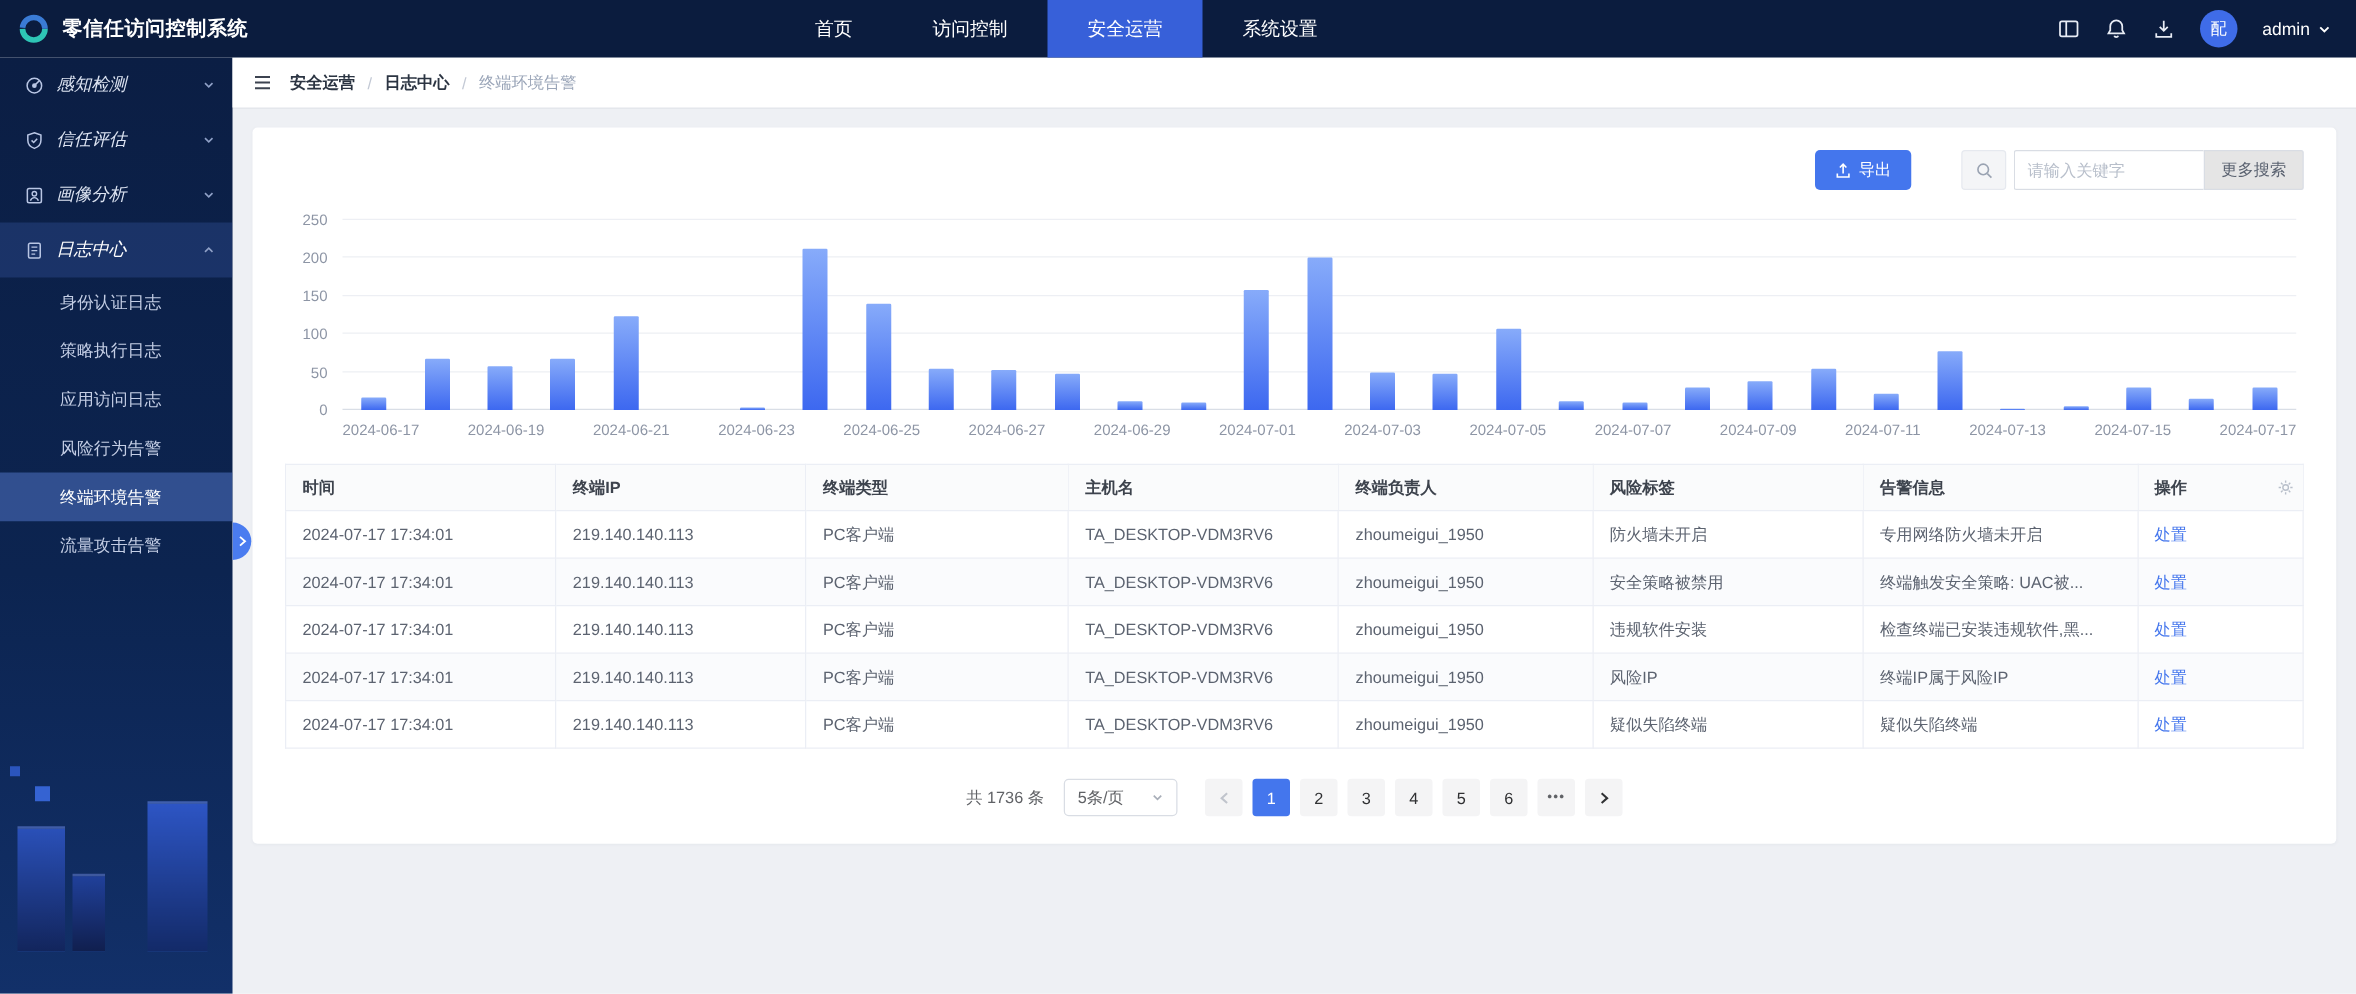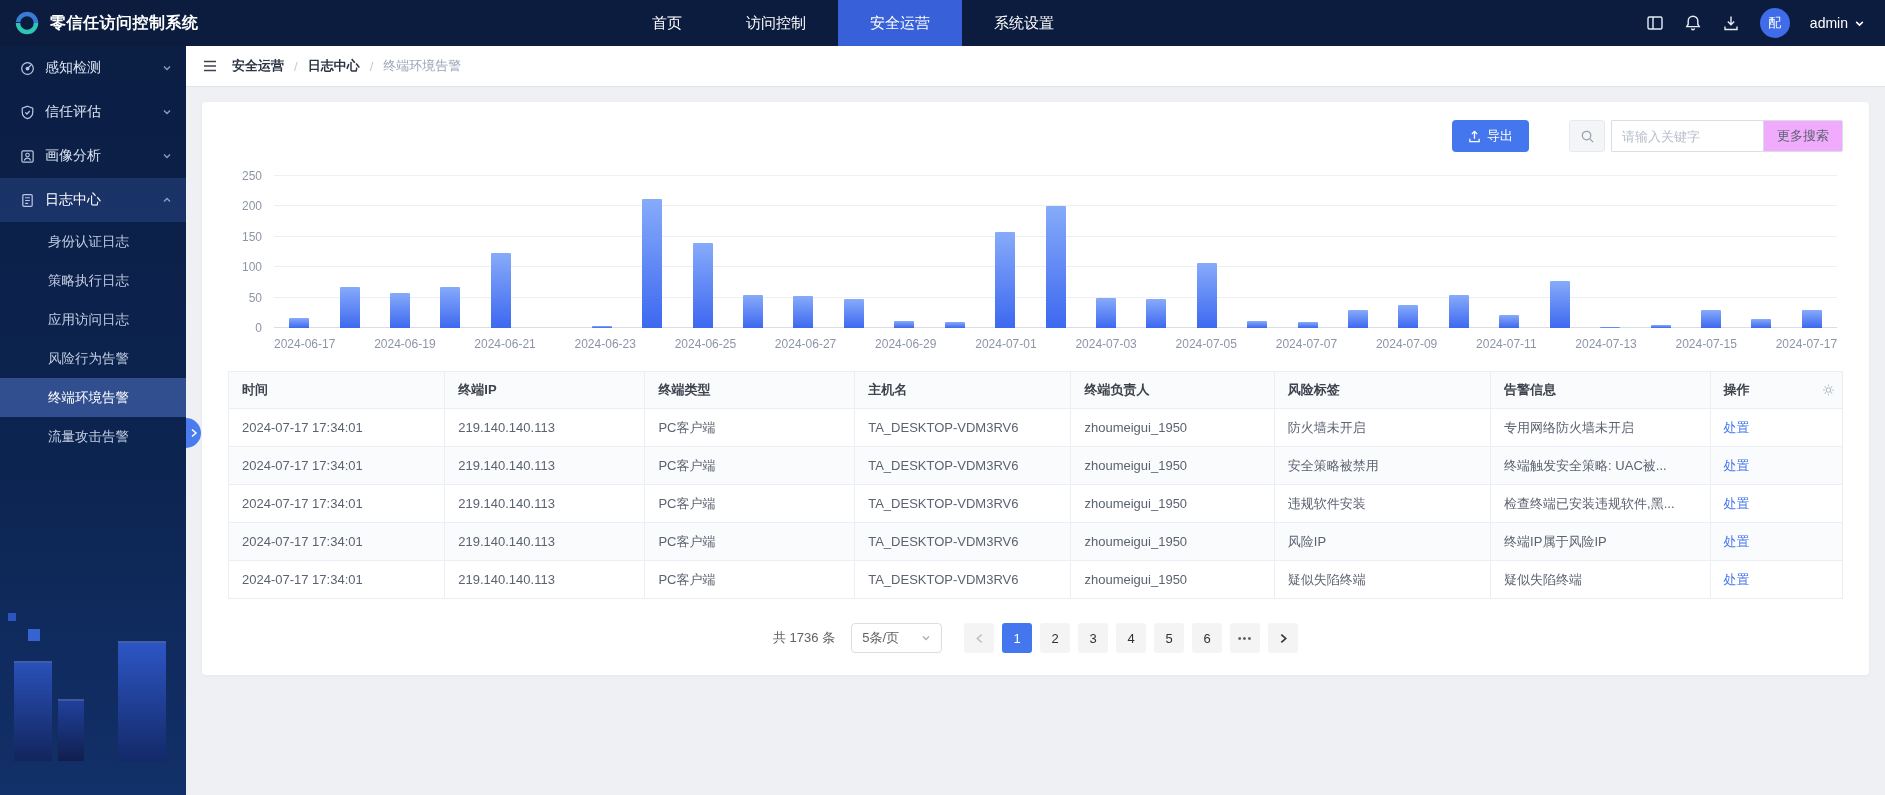--- a/index.html
+++ b/index.html
@@ -19,21 +19,21 @@
   .user-wrap { display:flex; align-items:center; gap:6px; cursor:pointer; }
   .username { font-size:14px; }
 
   
   .main-row { display:flex; height:calc(100% - 46px); }
 
   
   .sidebar { width:186px; background:linear-gradient(180deg,#0b1e44 0%,#0c2450 55%,#123069 100%); position:relative; overflow:hidden; flex-shrink:0; }
   .menu-item { height:44px; display:flex; align-items:center; padding:0 14px 0 20px; color:#dde4f2; font-size:14px; cursor:pointer; position:relative; z-index:2; }
   .menu-item .mi-icon { margin-right:10px; display:flex; color:#b9c6e4; }
-  .mi-label { flex:1; }
+  .mi-label { flex:1;font-style:italic; }
   .mi-chevron { color:#8fa0c6; display:flex; }
   .mi-chevron.up svg { transform:rotate(180deg); }
   .menu-item.parent-active { background:rgba(82,120,213,0.22); color:#fff; }
   .submenu-item { height:39px; display:flex; align-items:center; padding-left:48px; color:#c3cde4; font-size:13.5px; cursor:pointer; position:relative; z-index:2; }
   .submenu-item.active { background:rgba(96,134,224,0.45); color:#fff; }
 
   .buildings { position:absolute; bottom:34px; left:0; right:0; height:180px; pointer-events:none; z-index:1; }
   .bld { position:absolute; bottom:0; border-top:2px solid rgba(120,160,255,.45); }
   .b1 { left:14px; width:38px; height:100px; background:linear-gradient(180deg,#2a50b8,#12255c); }
   .b2 { left:58px; width:26px; height:62px;  background:linear-gradient(180deg,#20409a,#101f4e); }
@@ -52,21 +52,21 @@
 
   .content-bg { flex:1; padding:16px; position:relative; overflow:hidden; }
   .card { background:#fff; border-radius:4px; padding:18px 26px 22px; box-shadow:0 1px 3px rgba(20,40,80,.04); }
 
   
   .toolbar { display:flex; justify-content:flex-end; margin-bottom:20px; }
   .export-btn { height:32px; background:#4476ed; color:#fff; border:none; border-radius:4px; padding:0 16px; font-size:13px; display:flex; align-items:center; gap:6px; cursor:pointer; }
   .search-icon-box { width:36px; height:32px; background:#f4f5f7; border:1px solid #e6e9ef; border-radius:3px; display:flex; align-items:center; justify-content:center; color:#9aa3b2; margin-left:40px; cursor:pointer; }
   .search-input { height:32px; width:152px; border:1px solid #d9dde4; border-right:none; border-radius:2px 0 0 2px; padding:0 10px; font-size:13px; color:#333; outline:none; margin-left:6px; }
   .search-input::placeholder { color:#b8bfcb; }
-  .more-search-btn { height:32px; border:1px solid #d9dde4; background:#f0abfc; padding:0 13px; font-size:13px; color:#5a6270; border-radius:0 2px 2px 0; cursor:pointer; }
+  .more-search-btn { height:32px; border:1px solid #d9dde4; background:#e5e5e5; padding:0 13px; font-size:13px; color:#5a6270; border-radius:0 2px 2px 0; cursor:pointer; }
 
   
   .chart { display:flex; margin:4px 6px 20px 0; }
   .chart-yaxis { width:46px; position:relative; height:152px; margin-top:4px; flex-shrink:0; }
   .ytick { position:absolute; right:12px; transform:translateY(50%); font-size:12px; color:#8d95a5; }
   .chart-main { flex:1; min-width:0; }
   .chart-plot { position:relative; height:152px; margin-top:4px; }
   .gridline { position:absolute; left:0; right:0; height:1px; background:#edeff4; }
   .gridline.base { background:#d9dee6; }
   .bars { position:absolute; left:0; right:0; top:0; bottom:0; display:flex; align-items:flex-end; }

